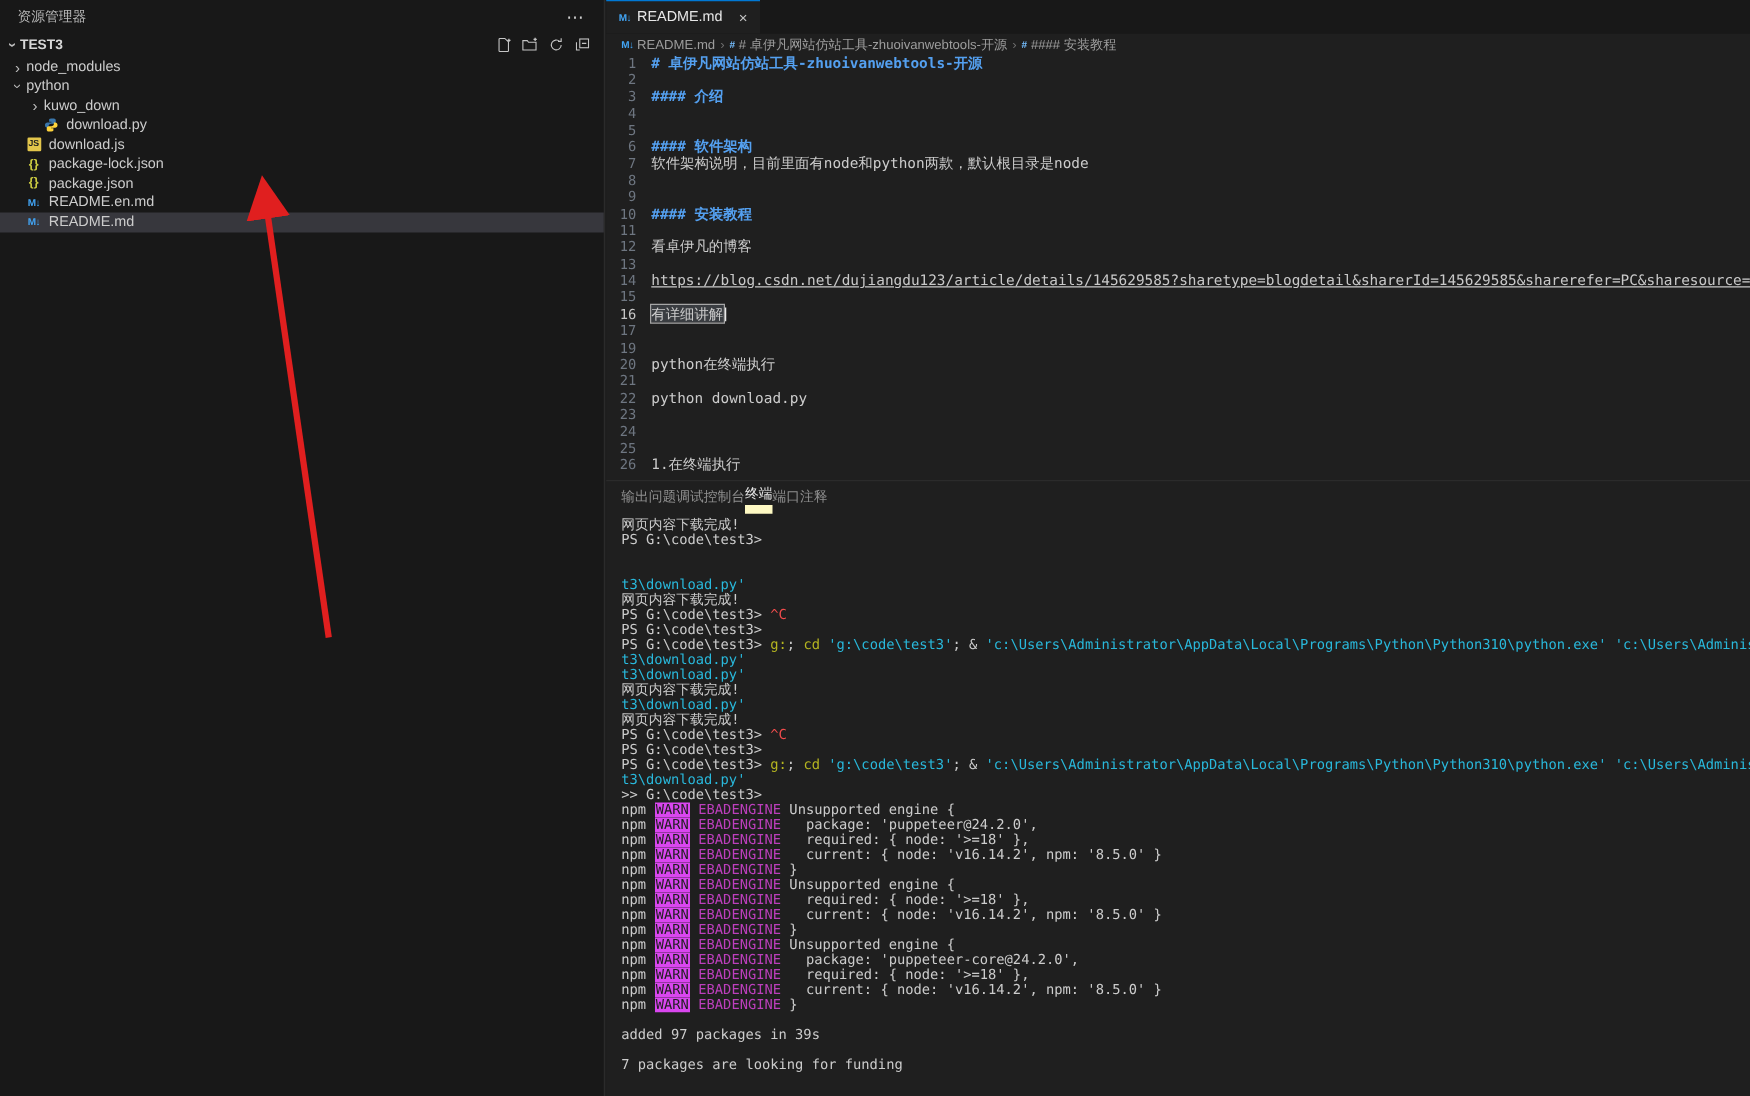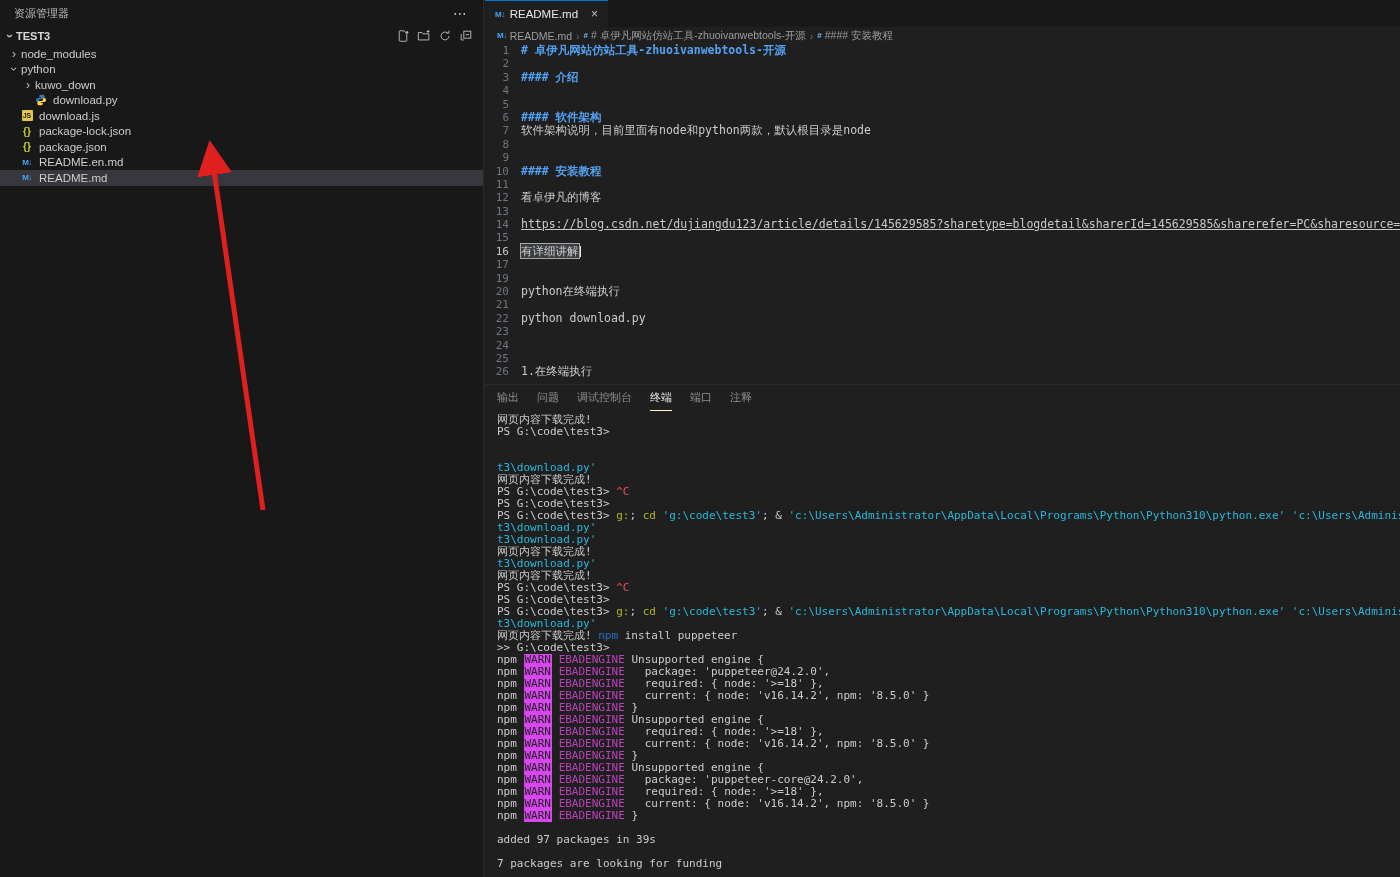--- a/index.html
+++ b/index.html
@@ -46,24 +46,24 @@
   .lnum{flex:0 0 24px;text-align:right;margin-right:12px;color:#6e7681;font-size:11px;}
   .lnum.act{color:#c6c6c6;}
   .lcode{white-space:pre;}
   .c-h{color:#54a0f0;font-weight:bold;}
   .c-p{color:#cccccc;}
   .c-link{color:#c9c9c9;text-decoration:underline;}
   .c-sel{background:#3a3d41;outline:1px solid #a6a6a6;}
   .cursor{display:inline-block;width:1.5px;height:11px;background:#e8e8e8;vertical-align:middle;margin-left:1px;}
   
   .panel{flex:1 1 auto;border-top:1px solid #2b2b2b;background:#1f1f1f;display:flex;flex-direction:column;overflow:hidden;}
-  .panel-tabs{height:26px;display:flex;gap:18px;align-items:stretch;padding-left:12px;
+  .panel-tabs{height:26px;display:flex;gap:0;align-items:stretch;padding-left:12px;
               font-size:11px;color:#8f8f8f;flex:0 0 auto;}
   .ptab{display:flex;align-items:center;border-bottom:1px solid transparent;cursor:pointer;}
-  .ptab.active{color:#e7e7e7;border-bottom:1px solid #fef9c3;}
+  .ptab.active{color:#e7e7e7;border-bottom:7px solid #fef9c3;}
   .terminal{flex:1 1 auto;padding:3px 0 12px 12px;font-family:"DejaVu Sans Mono","Liberation Mono",monospace;
             font-size:11px;line-height:12px;color:#cccccc;overflow:hidden;}
   .tline{height:12px;white-space:pre;overflow:hidden;}
   .t-d{color:#cccccc;}
   .t-c{color:#29b8db;}
   .t-y{color:#b5b520;}
   .t-r{color:#f14c4c;}
   .t-b{color:#2472c8;}
   .t-m{color:#bc3fbc;}
   .t-w{background:#d946ef;color:#1f1f1f;padding:0 1px;}
@@ -235,21 +235,20 @@
           <div class="tline"><span class="t-d">PS G:\code\test3&gt; </span><span class="t-y">g:</span><span class="t-d">; </span><span class="t-y">cd</span><span class="t-d"> </span><span class="t-c">'g:\code\test3'</span><span class="t-d">; &amp; </span><span class="t-c">'c:\Users\Administrator\AppData\Local\Programs\Python\Python310\python.exe'</span><span class="t-d"> </span><span class="t-c">'c:\Users\Administrator\.vscode\extensions\ms-python.debugpy-20</span></div>
           <div class="tline"><span class="t-c">t3\download.py'</span></div>
           <div class="tline"><span class="t-c">t3\download.py'</span></div>
           <div class="tline"><span class="t-d">网页内容下载完成!</span></div>
           <div class="tline"><span class="t-c">t3\download.py'</span></div>
           <div class="tline"><span class="t-d">网页内容下载完成!</span></div>
           <div class="tline"><span class="t-d">PS G:\code\test3&gt; </span><span class="t-r">^C</span></div>
           <div class="tline"><span class="t-d">PS G:\code\test3&gt;</span></div>
           <div class="tline"><span class="t-d">PS G:\code\test3&gt; </span><span class="t-y">g:</span><span class="t-d">; </span><span class="t-y">cd</span><span class="t-d"> </span><span class="t-c">'g:\code\test3'</span><span class="t-d">; &amp; </span><span class="t-c">'c:\Users\Administrator\AppData\Local\Programs\Python\Python310\python.exe'</span><span class="t-d"> </span><span class="t-c">'c:\Users\Administrator\.vscode\extensions\ms-python.debugpy-20</span></div>
           <div class="tline"><span class="t-c">t3\download.py'</span></div>
-          <div class="tline"><span class="t-d">网页内容下载完成! </span><span class="t-b">npm</span><span class="t-d"> install puppeteer</span></div>
           <div class="tline"><span class="t-d">&gt;&gt; G:\code\test3&gt;</span></div>
           <div class="tline"><span class="t-d">npm </span><span class="t-w">WARN</span><span class="t-d"> </span><span class="t-m">EBADENGINE</span><span class="t-d"> Unsupported engine {</span></div>
           <div class="tline"><span class="t-d">npm </span><span class="t-w">WARN</span><span class="t-d"> </span><span class="t-m">EBADENGINE</span><span class="t-d">   package: 'puppeteer@24.2.0',</span></div>
           <div class="tline"><span class="t-d">npm </span><span class="t-w">WARN</span><span class="t-d"> </span><span class="t-m">EBADENGINE</span><span class="t-d">   required: { node: '&gt;=18' },</span></div>
           <div class="tline"><span class="t-d">npm </span><span class="t-w">WARN</span><span class="t-d"> </span><span class="t-m">EBADENGINE</span><span class="t-d">   current: { node: 'v16.14.2', npm: '8.5.0' }</span></div>
           <div class="tline"><span class="t-d">npm </span><span class="t-w">WARN</span><span class="t-d"> </span><span class="t-m">EBADENGINE</span><span class="t-d"> }</span></div>
           <div class="tline"><span class="t-d">npm </span><span class="t-w">WARN</span><span class="t-d"> </span><span class="t-m">EBADENGINE</span><span class="t-d"> Unsupported engine {</span></div>
           <div class="tline"><span class="t-d">npm </span><span class="t-w">WARN</span><span class="t-d"> </span><span class="t-m">EBADENGINE</span><span class="t-d">   required: { node: '&gt;=18' },</span></div>
           <div class="tline"><span class="t-d">npm </span><span class="t-w">WARN</span><span class="t-d"> </span><span class="t-m">EBADENGINE</span><span class="t-d">   current: { node: 'v16.14.2', npm: '8.5.0' }</span></div>
           <div class="tline"><span class="t-d">npm </span><span class="t-w">WARN</span><span class="t-d"> </span><span class="t-m">EBADENGINE</span><span class="t-d"> }</span></div>

